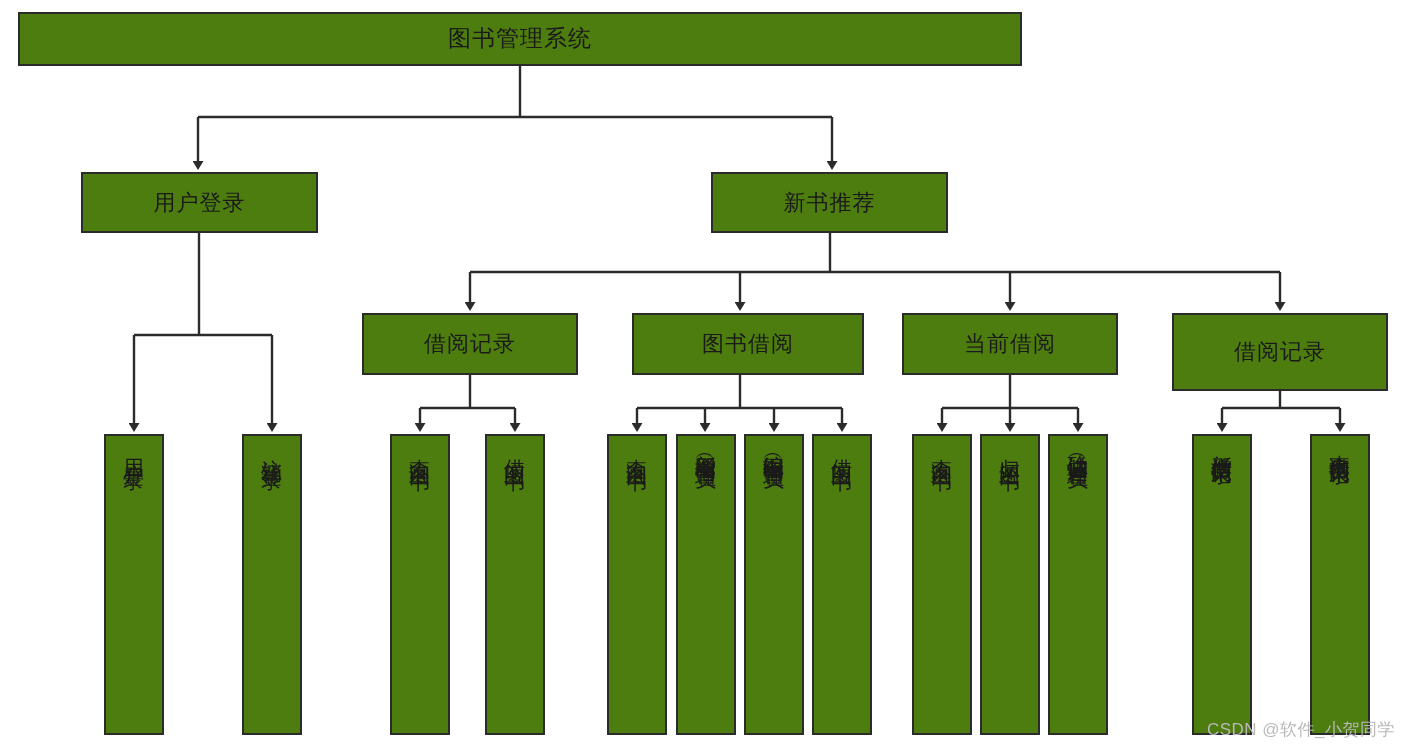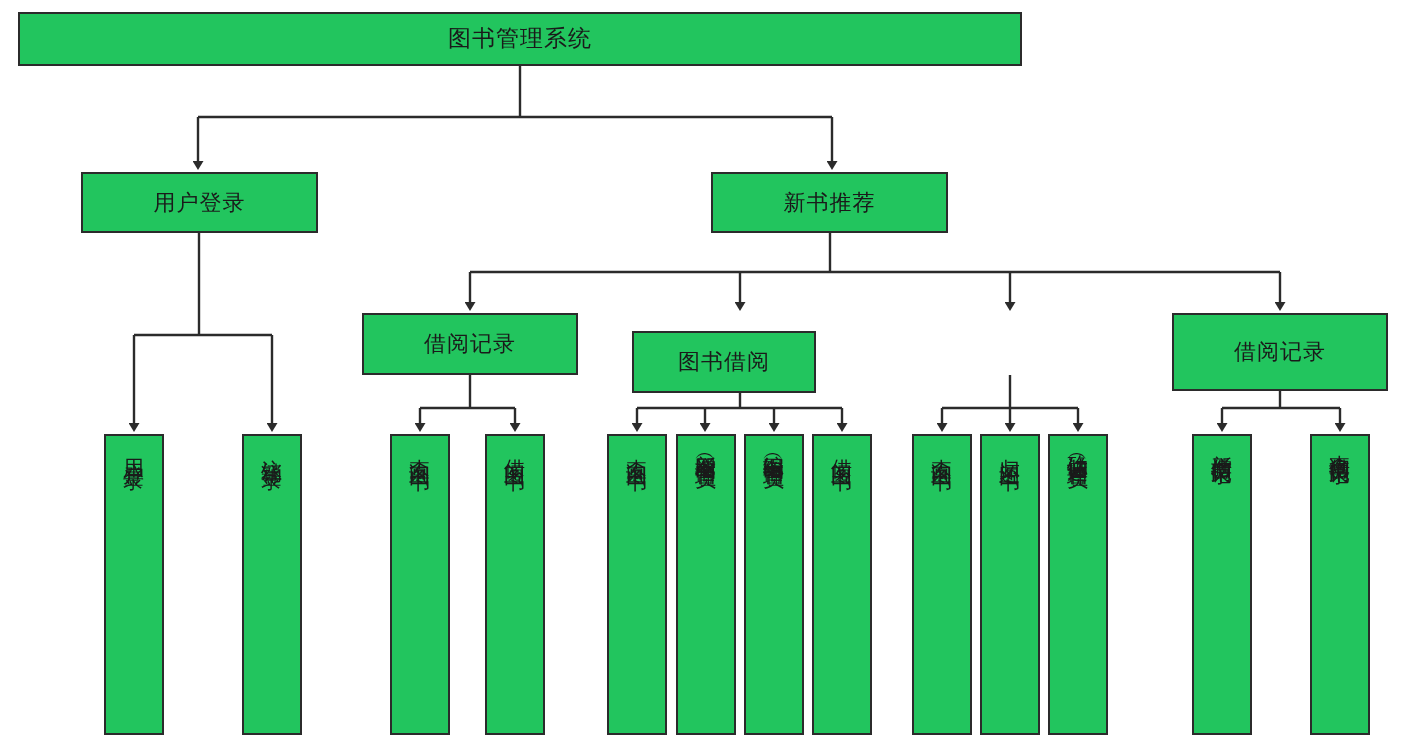--- a/index.html
+++ b/index.html
@@ -22,21 +22,21 @@
     position: absolute;
     left: 0;
     top: 0;
     width: 1405px;
     height: 747px;
     pointer-events: none;
   }
   .node {
     position: absolute;
     box-sizing: border-box;
-    background: #22c55e;
+    background: #4d7c0f;
     border: 2.4px solid #2b2b2b;
     display: flex;
     align-items: center;
     justify-content: center;
     color: #1a1a1a;
   }
   .node .label {
     display: block;
     text-align: center;
     line-height: 1.18;
@@ -145,22 +145,25 @@
   <div class="node horiz" style="left:81px; top:172px; width:237px; height:61px;">
     <span class="label">用户登录</span>
   </div>
   <div class="node horiz" style="left:711px; top:172px; width:237px; height:61px;">
     <span class="label">新书推荐</span>
   </div>
 
   <div class="node horiz" style="left:362px; top:313px; width:216px; height:62px;">
     <span class="label">借阅记录</span>
   </div>
-  <div class="node horiz" style="left:632px; top:331px; width:184px; height:62px;">
+  <div class="node horiz" style="left:632px; top:313px; width:232px; height:62px;">
     <span class="label">图书借阅</span>
+  </div>
+  <div class="node horiz" style="left:902px; top:313px; width:216px; height:62px;">
+    <span class="label">当前借阅</span>
   </div>
   <div class="node horiz" style="left:1172px; top:313px; width:216px; height:78px;">
     <span class="label">借阅记录</span>
   </div>
 
   <div class="node vert" style="left:104px; top:434px; width:60px; height:301px;">
     <span class="label">用户登录</span>
   </div>
   <div class="node vert" style="left:242px; top:434px; width:60px; height:301px;">
     <span class="label">注销登录</span>
@@ -196,14 +199,15 @@
     <span class="label">确认归还（管理员）</span>
   </div>
 
   <div class="node vert tall" style="left:1192px; top:434px; width:60px; height:301px;">
     <span class="label">新增借阅记录</span>
   </div>
   <div class="node vert tall" style="left:1310px; top:434px; width:60px; height:301px;">
     <span class="label">查询借阅记录</span>
   </div>
 
+  <div class="watermark">CSDN @软件_小贺同学</div>
 
 </div>
 
 </body></html>

